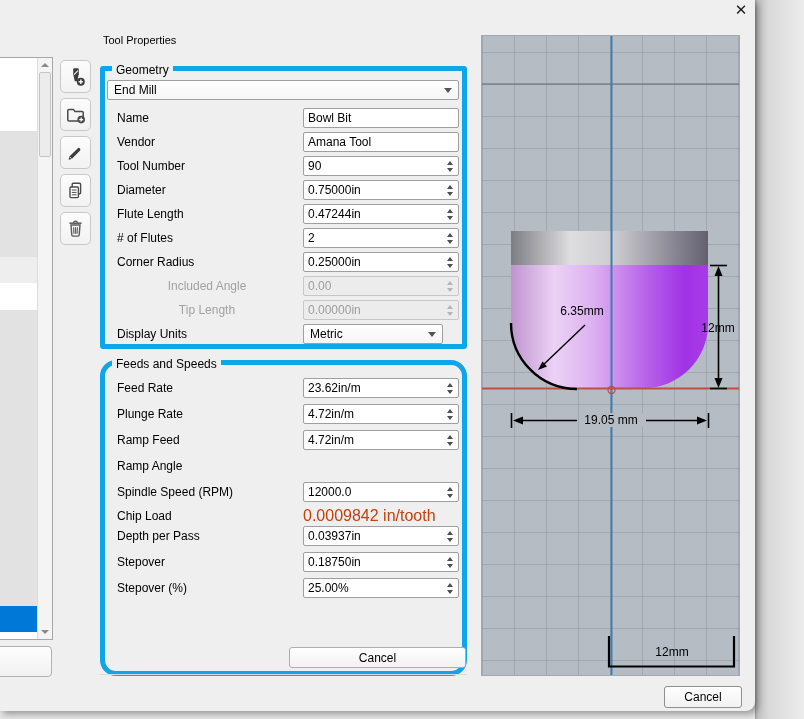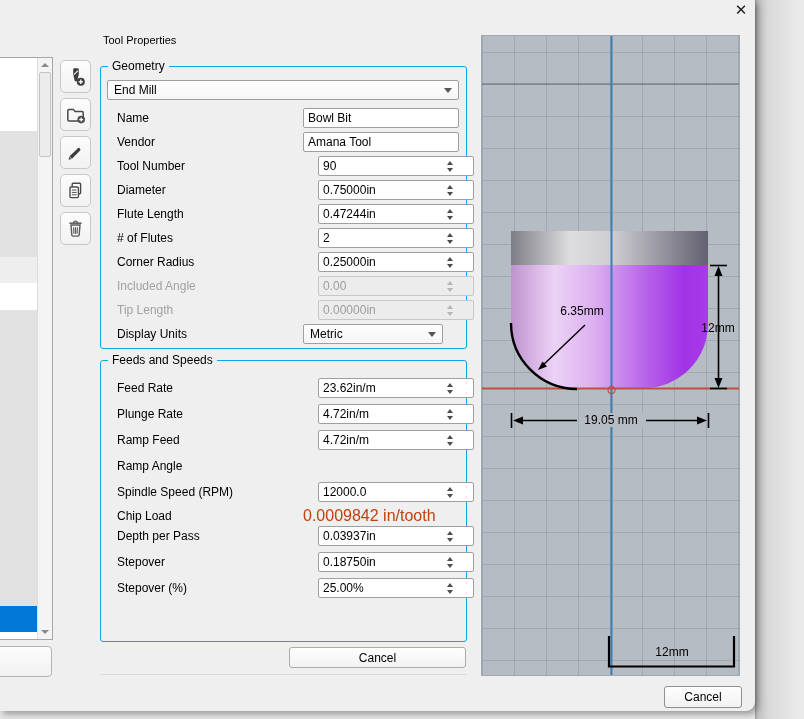--- a/index.html
+++ b/index.html
@@ -35,30 +35,30 @@
 
   
   .icon-btn{left:60px;width:31px;height:33px;border:1px solid #c8c8c8;border-radius:5px;
     background:linear-gradient(#fcfcfc,#f2f2f2);box-sizing:border-box;
     display:flex;align-items:center;justify-content:center;cursor:pointer;}
   .icon-btn svg{display:block;}
 
   .panel-title{left:103px;top:34px;font-size:11px;color:#000;}
 
   
-  .groupbox{border:1px solid #0ea5e9;border-radius:3px;box-sizing:border-box;}
+  .groupbox{border:5px solid #0ea5e9;border-radius:3px;box-sizing:border-box;}
   .grouptitle{position:absolute;top:-8px;left:7px;background:#efefef;padding:0 4px;
     font-size:12px;color:#000;}
 
   .row-label{left:117px;width:180px;height:20px;font-size:12px;line-height:20px;color:#000;}
-  .row-label.dis{color:#a2a2a2;}
+  .row-label.dis{color:#a2a2a2;text-align:center;}
   .fieldwrap{left:303px;width:156px;height:20px;}
   .fieldwrap input{width:100%;height:20px;box-sizing:border-box;border:1px solid #9f9f9f;
     border-radius:2px;background:#fff;font:12px "Liberation Sans",sans-serif;padding:0 4px;color:#000;}
-  .fieldwrap.spin input{padding-right:17px;margin-left:15px;}
+  .fieldwrap.spin input{padding-right:17px;}
   .fieldwrap.dis input{background:#ececec;border-color:#c7c7c7;color:#9d9d9d;}
   .spinner{position:absolute;right:2px;top:0;width:14px;height:20px;display:flex;flex-direction:column;
     align-items:center;justify-content:center;gap:3px;cursor:pointer;}
   .sp-up{width:0;height:0;border-left:3.5px solid transparent;border-right:3.5px solid transparent;border-bottom:4px solid #4d4d4d;}
   .sp-dn{width:0;height:0;border-left:3.5px solid transparent;border-right:3.5px solid transparent;border-top:4px solid #4d4d4d;}
   .dis .sp-up{border-bottom-color:#b5b5b5;}
   .dis .sp-dn{border-top-color:#b5b5b5;}
 
   .combo{height:20px;box-sizing:border-box;border:1px solid #9f9f9f;border-radius:2px;
     background:linear-gradient(#fefefe,#f5f5f5);font-size:12px;color:#000;display:flex;
@@ -249,21 +249,21 @@
         <span class="sp-dn"></span>
       </div>
   </div>
 
   <div class="abs row-label" style="top:324px;">Display Units</div>
   <div class="abs combo" style="left:303px;top:324px;width:140px;">
     <span class="txt">Metric</span>
     <span class="dd-arrow"></span>
   </div>
 
-  <div class="abs groupbox" style="left:100px;top:360px;width:367px;height:282px;">
+  <div class="abs groupbox" style="left:100px;top:360px;width:367px;height:316px;border-radius:16px;">
     <div class="grouptitle">Feeds and Speeds</div>
   </div>
 
   <div class="abs row-label" style="top:378px;">Feed Rate</div>
   <div class="abs fieldwrap spin" style="top:378px;">
     <input value="23.62in/m" style="">
     <div class="spinner">
         <span class="sp-up"></span>
         <span class="sp-dn"></span>
       </div>

